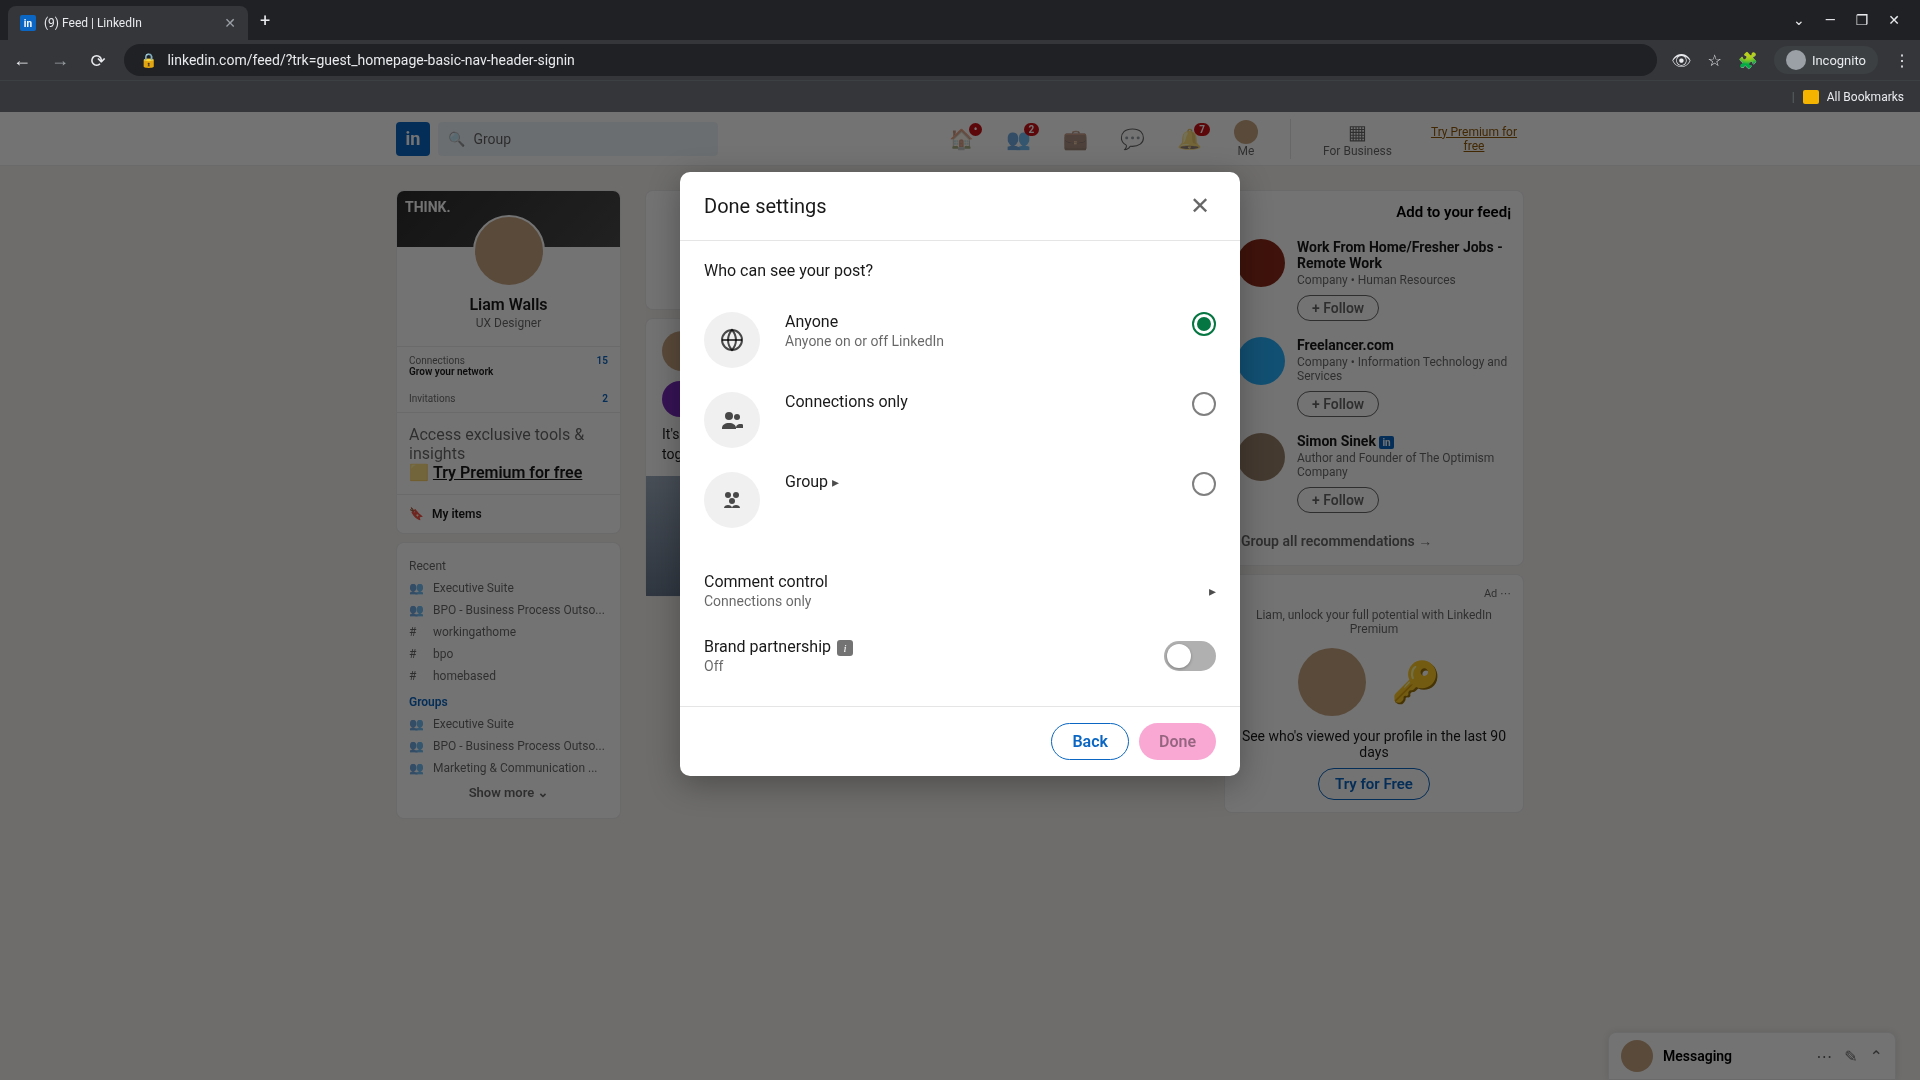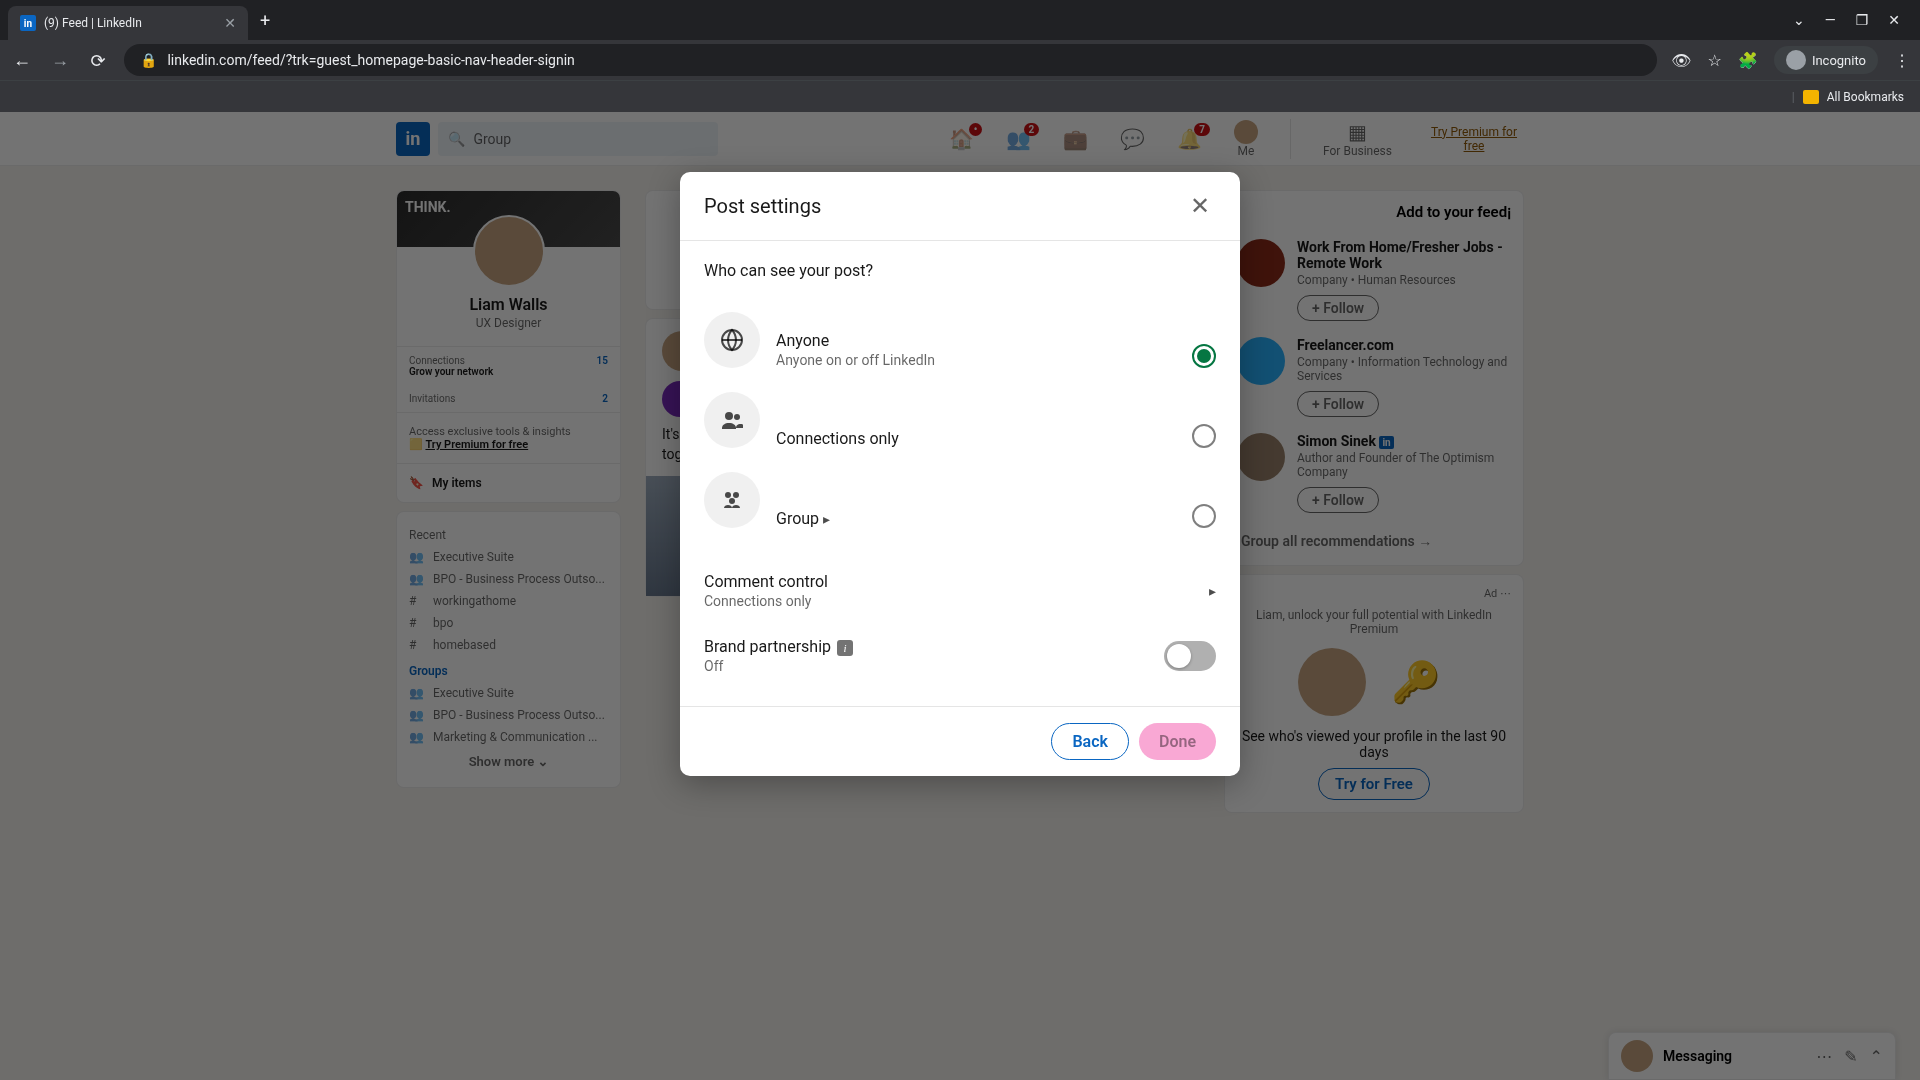--- a/index.html
+++ b/index.html
@@ -52,21 +52,21 @@
 
 .profile-card { background: white; border-radius: 8px; border: 1px solid rgba(0,0,0,0.08); overflow: hidden; }
 .profile-banner { height: 56px; background: linear-gradient(135deg, #2d2d2d 0%, #4a4a4a 100%); position: relative; color: white; font-weight: bold; font-size: 14px; padding: 8px; }
 .profile-avatar { width: 72px; height: 72px; border-radius: 50%; background: #c7a582; border: 2px solid white; position: absolute; top: 24px; left: 50%; transform: translateX(-50%); }
 .profile-info { text-align: center; padding: 48px 12px 16px; border-bottom: 1px solid rgba(0,0,0,0.08); }
 .profile-name { font-weight: 600; font-size: 16px; color: rgba(0,0,0,0.9); }
 .profile-title { font-size: 12px; color: rgba(0,0,0,0.6); margin-top: 2px; }
 .profile-stat { padding: 8px 12px; display: flex; justify-content: space-between; font-size: 10px; }
 .profile-stat-label { color: rgba(0,0,0,0.6); }
 .profile-stat-val { color: #0a66c2; font-weight: 600; }
-.profile-premium { padding: 12px; font-size: 11px; color: rgba(0,0,0,0.6); border-top: 1px solid rgba(0,0,0,0.08); }
+.profile-premium { padding: 12px; font-size: 16px; color: rgba(0,0,0,0.6); border-top: 1px solid rgba(0,0,0,0.08); }
 .profile-premium a { color: rgba(0,0,0,0.9); font-weight: 600; text-decoration: underline; }
 .profile-myitems { padding: 12px; font-size: 12px; color: rgba(0,0,0,0.9); font-weight: 600; border-top: 1px solid rgba(0,0,0,0.08); display: flex; gap: 8px; align-items: center; }
 
 .recent-card { background: white; border-radius: 8px; border: 1px solid rgba(0,0,0,0.08); margin-top: 8px; padding: 12px 0; }
 .recent-header { padding: 4px 12px; font-size: 12px; color: rgba(0,0,0,0.6); }
 .recent-item { padding: 4px 12px; font-size: 12px; color: rgba(0,0,0,0.6); display: flex; gap: 8px; align-items: center; white-space: nowrap; overflow: hidden; text-overflow: ellipsis; }
 .recent-icon { width: 16px; display: inline-block; }
 .groups-header { padding: 8px 12px 4px; font-size: 12px; color: #0a66c2; font-weight: 600; }
 .show-more { text-align: center; padding: 6px; font-size: 13px; color: rgba(0,0,0,0.6); font-weight: 600; }
 
@@ -105,21 +105,21 @@
 
 
 .modal-overlay { position: absolute; inset: 0; z-index: 20; display: flex; align-items: flex-start; justify-content: center; padding-top: 60px; }
 .modal { width: 560px; background: white; border-radius: 10px; box-shadow: 0 8px 32px rgba(0,0,0,0.3); overflow: hidden; }
 .modal-header { display: flex; align-items: center; justify-content: space-between; padding: 18px 24px; border-bottom: 1px solid rgba(0,0,0,0.1); }
 .modal-title { font-size: 20px; color: rgba(0,0,0,0.9); }
 .modal-close { font-size: 24px; color: rgba(0,0,0,0.6); cursor: pointer; width: 32px; height: 32px; display: flex; align-items: center; justify-content: center; border-radius: 50%; }
 .modal-body { padding: 20px 24px; }
 .section-q { font-size: 16px; color: rgba(0,0,0,0.9); margin-bottom: 20px; }
 
-.radio-option { display: flex; align-items: flex-end; gap: 16px; padding: 12px 0; cursor: pointer; }
+.radio-option { display: flex; align-items: flex-start; gap: 25px; padding: 12px 0; cursor: pointer; }
 .option-icon-wrap { width: 56px; height: 56px; border-radius: 50%; background: #f0f0f0; display: flex; align-items: center; justify-content: center; font-size: 24px; color: rgba(0,0,0,0.7); flex-shrink: 0; }
 .option-text { flex: 1; }
 .option-title { font-size: 16px; color: rgba(0,0,0,0.9); }
 .option-sub { font-size: 14px; color: rgba(0,0,0,0.6); margin-top: 2px; }
 .option-arrow { color: rgba(0,0,0,0.7); font-size: 14px; margin-left: 4px; }
 .radio { width: 24px; height: 24px; border: 2px solid rgba(0,0,0,0.5); border-radius: 50%; flex-shrink: 0; position: relative; }
 .radio.selected { border-color: #057642; }
 .radio.selected::after { content: ''; position: absolute; inset: 3px; background: #057642; border-radius: 50%; }
 
 .control-row { display: flex; align-items: center; justify-content: space-between; padding: 16px 0; margin-top: 16px; cursor: pointer; }
@@ -362,21 +362,21 @@
       <span>✎</span>
       <span>⌃</span>
     </div>
   </div>
 
   <div class="scrim"></div>
 
   <div class="modal-overlay">
     <div class="modal">
       <div class="modal-header">
-        <div class="modal-title">Post settings</div>
+        <div class="modal-title">Done settings</div>
         <div class="modal-close">✕</div>
       </div>
       <div class="modal-body">
         <div class="section-q">Who can see your post?</div>
 
         <div class="radio-option">
           <div class="option-icon-wrap">
             <svg width="24" height="24" viewBox="0 0 24 24" fill="none" stroke="rgba(0,0,0,0.7)" stroke-width="2">
                 <circle cx="12" cy="12" r="10"></circle>
                 <line x1="2" y1="12" x2="22" y2="12"></line>

